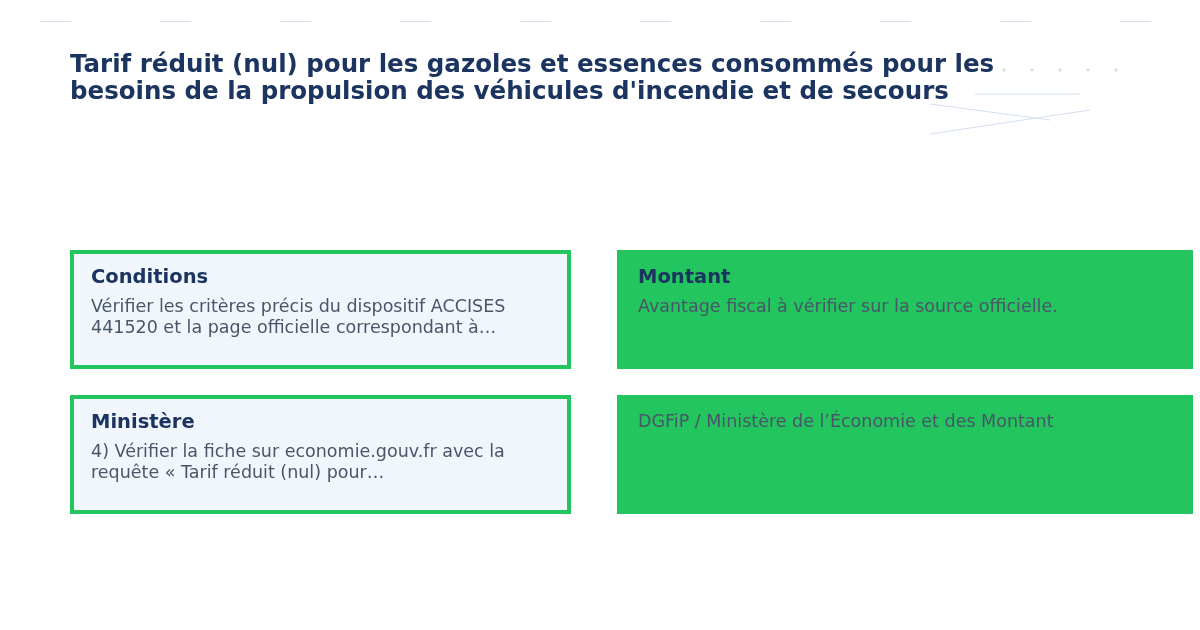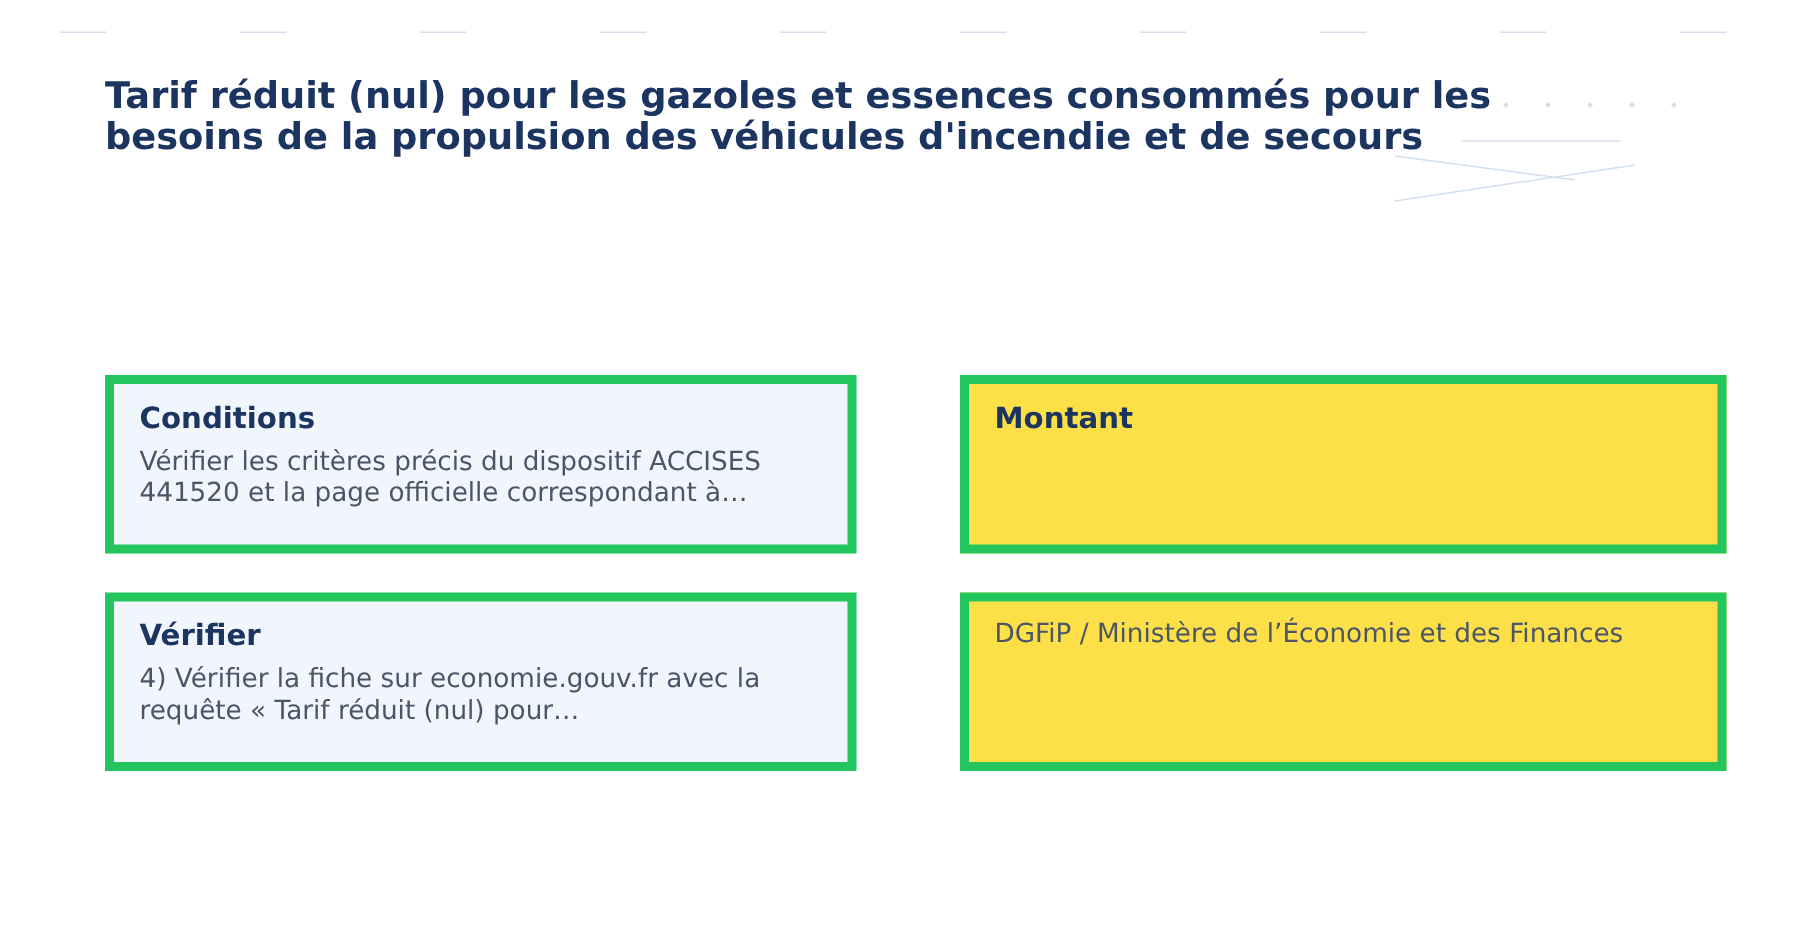--- a/index.html
+++ b/index.html
@@ -48,25 +48,25 @@
       font-family: "DejaVu Sans", sans-serif;
       font-weight: bold;
       font-size: 24.5px;
       line-height: 27px;
       color: #1b3460;
       z-index: 2;
     }
     .card {
       position: absolute;
       box-sizing: border-box;
-      border: 6px solid #22c55e;
+      border: 4px solid #22c55e;
       padding: 12px 17px;
     }
     .card.left { background: #f0f6fc; width: 501px; height: 119px; left: 70px; }
-    .card.right { background: #fde047; width: 511px; height: 119px; left: 640px; }
+    .card.right { background: #22c55e; width: 576px; height: 119px; left: 617px; }
     .card.row1 { top: 250px; }
     .card.row2 { top: 395px; }
     .card-title {
       font-family: "DejaVu Sans", sans-serif;
       font-weight: bold;
       font-size: 19.5px;
       line-height: 22px;
       color: #1b3460;
       margin: 0 0 8px 0;
     }
@@ -114,24 +114,25 @@
 
   <h1 class="title">Tarif réduit (nul) pour les gazoles et essences consommés pour les besoins de la propulsion des véhicules d'incendie et de secours</h1>
 
   <div class="card left row1">
     <div class="card-title">Conditions</div>
     <p class="card-body">Vérifier les critères précis du dispositif ACCISES 441520 et la page officielle correspondant à…</p>
   </div>
 
   <div class="card right row1">
     <div class="card-title">Montant</div>
+    <p class="card-body">Avantage fiscal à vérifier sur la source officielle.</p>
   </div>
 
   <div class="card left row2">
-    <div class="card-title">Vérifier</div>
+    <div class="card-title">Ministère</div>
     <p class="card-body">4) Vérifier la fiche sur economie.gouv.fr avec la requête « Tarif réduit (nul) pour…</p>
   </div>
 
   <div class="card right row2">
-    <p class="card-body">DGFiP / Ministère de l’Économie et des Finances</p>
+    <p class="card-body">DGFiP / Ministère de l’Économie et des Montant</p>
   </div>
 
 </div>
 
 </body></html>

